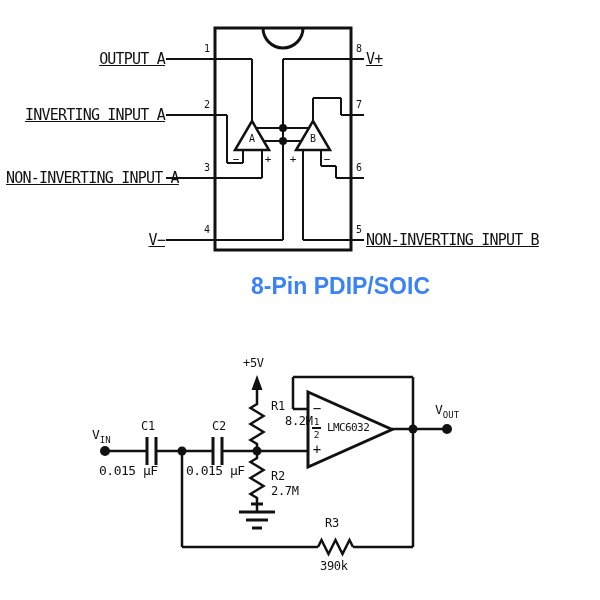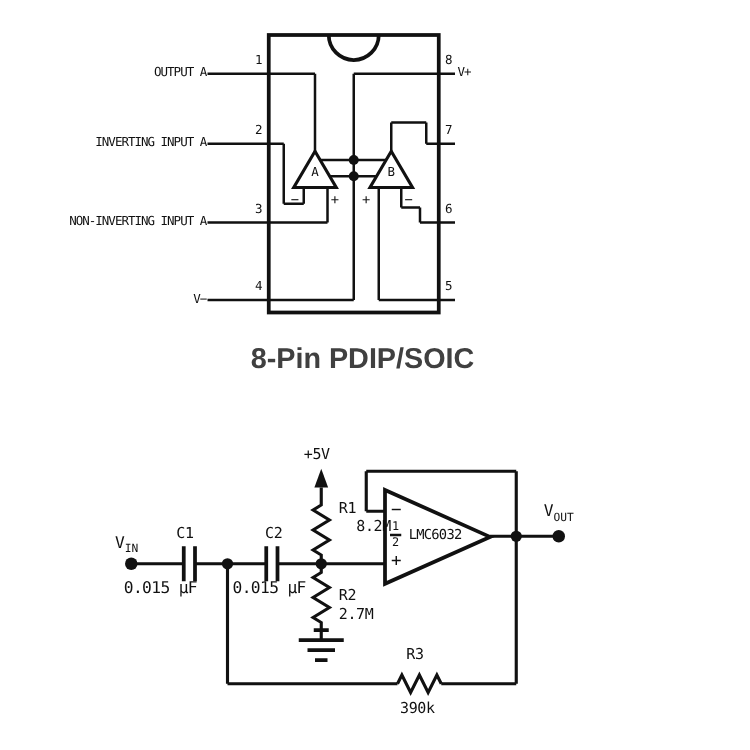--- a/index.html
+++ b/index.html
@@ -1,28 +1,28 @@
 <!DOCTYPE html>
 <html><head>
 <meta charset="utf-8">
 <style>
   html,body{margin:0;padding:0;background:#fff;}
   .stage{position:relative;width:600px;height:600px;background:#ffffff;overflow:hidden;
          font-family:"DejaVu Sans Mono", monospace;color:#111;}
   .txt{position:absolute;white-space:pre;}
-  .pin-label{font-size:10px;letter-spacing:-0.8px;line-height:14px;}
+  .pin-label{font-size:15px;letter-spacing:-0.8px;line-height:14px;text-decoration:underline;}
   .pin-label.left{left:6px;width:159px;text-align:right;}
   .pin-label.right{left:366px;width:180px;text-align:left;}
   .pin-num{font-size:10px;line-height:12px;width:14px;}
   .pin-num.left{left:196px;text-align:right;}
   .pin-num.right{left:356px;text-align:left;}
   .amp-letter{font-size:10px;line-height:12px;width:16px;text-align:center;}
   .amp-sign{font-size:11px;line-height:12px;width:12px;text-align:center;}
-  .caption{position:absolute;left:150px;width:280px;text-align:center;
-           font-family:"Liberation Sans", sans-serif;font-weight:bold;font-size:23px;line-height:24px;color:#404040;}
+  .caption{position:absolute;left:150px;width:280px;text-align:right;
+           font-family:"Liberation Sans", sans-serif;font-weight:bold;font-size:23px;line-height:24px;color:#3b82f6;}
   .circ{font-size:12px;letter-spacing:-0.3px;line-height:13px;}
   .cval{font-size:13px;letter-spacing:-0.5px;line-height:14px;}
   .lmc{font-size:11px;letter-spacing:-0.6px;line-height:12px;}
   .opsign{font-size:14px;line-height:14px;width:12px;text-align:center;}
   .vlab{font-size:13px;line-height:14px;}
   .vlab sub{font-size:9px;}
   .fraction{position:absolute;display:flex;flex-direction:column;align-items:center;
             font-size:9.5px;line-height:9px;}
   .fbar{width:9px;height:2px;background:#111;margin:1px 0;}
   svg{position:absolute;left:0;top:0;}
@@ -94,20 +94,21 @@
   <div class="txt pin-num right" style="top:43px">8</div>
   <div class="txt pin-num right" style="top:99px">7</div>
   <div class="txt pin-num right" style="top:162px">6</div>
   <div class="txt pin-num right" style="top:224px">5</div>
 
   <div class="txt pin-label left" style="top:52px">OUTPUT A</div>
   <div class="txt pin-label left" style="top:171px">NON-INVERTING INPUT A</div>
   <div class="txt pin-label left" style="top:108px">INVERTING INPUT A</div>
   <div class="txt pin-label left" style="top:233px">V−</div>
   <div class="txt pin-label right" style="top:52px">V+</div>
+  <div class="txt pin-label right" style="top:233px">NON-INVERTING INPUT B</div>
 
   <div class="txt amp-letter" style="left:244px;top:133px">A</div>
   <div class="txt amp-letter" style="left:305px;top:133px">B</div>
   <div class="txt amp-sign" style="left:230px;top:154px">−</div>
   <div class="txt amp-sign" style="left:262px;top:154px">+</div>
   <div class="txt amp-sign" style="left:287px;top:154px">+</div>
   <div class="txt amp-sign" style="left:321px;top:154px">−</div>
 
   <div class="caption" style="top:274px">8-Pin PDIP/SOIC</div>
 

